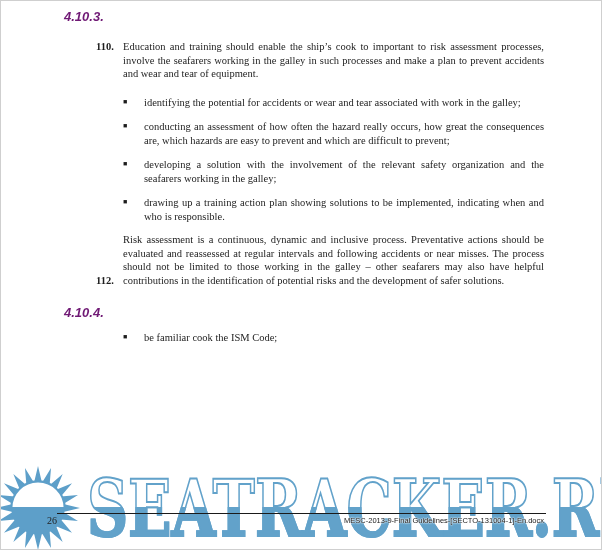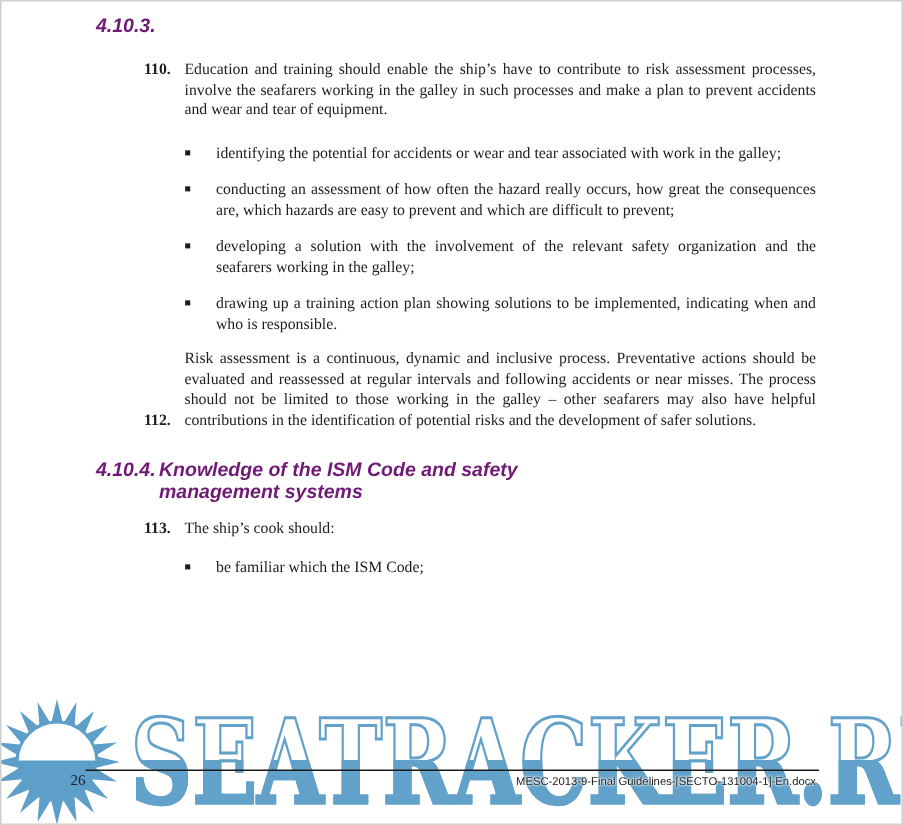--- a/index.html
+++ b/index.html
@@ -28,21 +28,21 @@
     font-family: "Liberation Sans", sans-serif;
     font-style: italic;
     font-weight: bold;
     font-size: 13px;
     line-height: 15px;
     color: #701a75;
   }
   .h-num { width: 42px; flex: 0 0 42px; }
   .h-title { max-width: 250px; }
   .heading-1 { margin-bottom: 16px; }
-  .heading-2 { margin-bottom: 11px; }
+  .heading-2 { margin-bottom: 11px; gap: 21px; }
   .npara { display: flex; margin-left: 32px; }
   .p-num { width: 27px; flex: 0 0 27px; font-weight: bold; }
   .p-text { flex: 1; text-align: justify; }
   .bullet { display: flex; margin-left: 59px; }
   .b-glyph { width: 21px; flex: 0 0 21px; font-size: 7px; line-height: 13.5px; }
   .b-text { flex: 1; text-align: justify; }
   .mb15 { margin-bottom: 15px; }
   .mb11 { margin-bottom: 11px; }
   .mb10 { margin-bottom: 10px; }
   .mb12 { margin-bottom: 12px; }
@@ -115,21 +115,21 @@
 <div class="page">
 
   <div class="content">
 
     <div class="heading heading-1">
       <span class="h-num">4.10.3.</span>
     </div>
 
     <div class="npara mb15">
       <span class="p-num">110.</span>
-      <span class="p-text">Education and training should enable the ship’s have to contribute to risk assessment processes, involve the seafarers working in the galley in such processes and make a plan to prevent accidents and wear and tear of equipment.</span>
+      <span class="p-text">Education and training should enable the ship’s cook to important to risk assessment processes, involve the seafarers working in the galley in such processes and make a plan to prevent accidents and wear and tear of equipment.</span>
     </div>
 
 
     <div class="bullet mb11">
       <span class="b-glyph">■</span>
       <span class="b-text">identifying the potential for accidents or wear and tear associated with work in the galley;</span>
     </div>
 
     <div class="bullet mb11">
       <span class="b-glyph">■</span>
@@ -146,31 +146,26 @@
       <span class="b-text">drawing up a training action plan showing solutions to be implemented, indicating when and who is responsible.</span>
     </div>
 
     <div class="npara mb18">
       <span class="p-num">112.</span>
       <span class="p-text">Risk assessment is a continuous, dynamic and inclusive process. Preventative actions should be evaluated and reassessed at regular intervals and following accidents or near misses. The process should not be limited to those working in the galley – other seafarers may also have helpful contributions in the identification of potential risks and the development of safer solutions.</span>
     </div>
 
     <div class="heading heading-2">
       <span class="h-num">4.10.4.</span>
-      <span class="h-title">Knowledge of the ISM Code and safety management systems</span>
     </div>
 
-    <div class="npara mb12">
-      <span class="p-num">113.</span>
-      <span class="p-text">The ship’s cook should:</span>
-    </div>
 
     <div class="bullet">
       <span class="b-glyph">■</span>
-      <span class="b-text">be familiar which the ISM Code;</span>
+      <span class="b-text">be familiar cook the ISM Code;</span>
     </div>
 
   </div>
 
   <svg class="wm-sun" viewBox="0 0 82 82" xmlns="http://www.w3.org/2000/svg">
     <polygon fill="#5d9fc9" points="82,41 65.7,44.9 80,53.7 63.3,52.3 74.2,65.1 58.7,58.7 65.1,74.2 52.3,63.3 53.7,80 44.9,65.7 41,82 37.1,65.7 28.3,80 29.7,63.3 16.9,74.2 23.3,58.7 7.8,65.1 18.7,52.3 2,53.7 16.3,44.9 0,41 16.3,37.1 2,28.3 18.7,29.7 7.8,16.9 23.3,23.3 16.9,7.8 29.7,18.7 28.3,2 37.1,16.3 41,0 44.9,16.3 53.7,2 52.3,18.7 65.1,7.8 58.7,23.3 74.2,16.9 63.3,29.7 80,28.3 65.7,37.1"></polygon>
     <path d="M 15 41 A 26 26 0 0 0 67 41 Z" fill="#5d9fc9"></path>
     <path d="M 15 41 A 26 26 0 0 1 67 41 Z" fill="#ffffff" stroke="#5d9fc9" stroke-width="2"></path>
   </svg>
   <div class="wm-text">SEATRACKER.RU</div>

